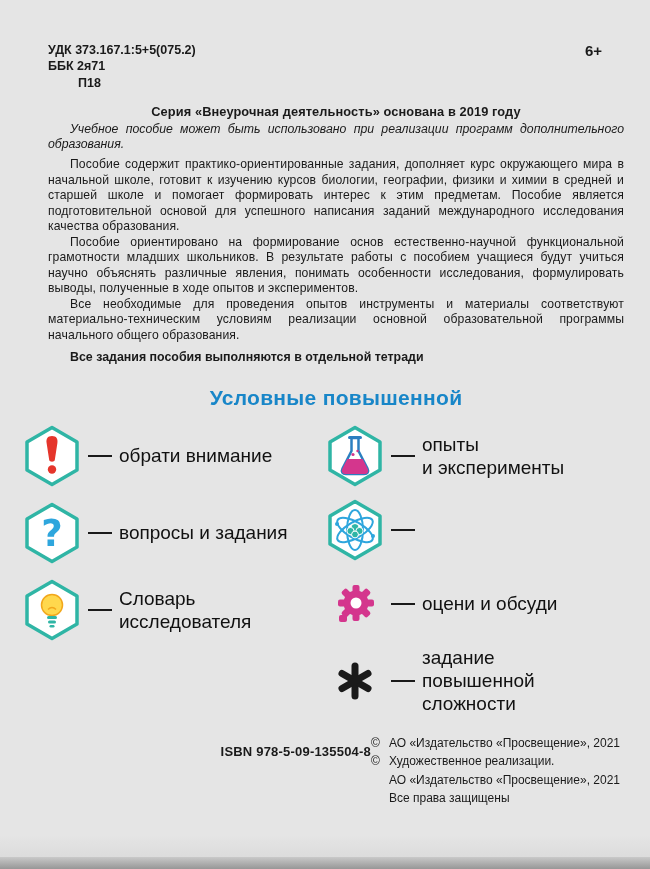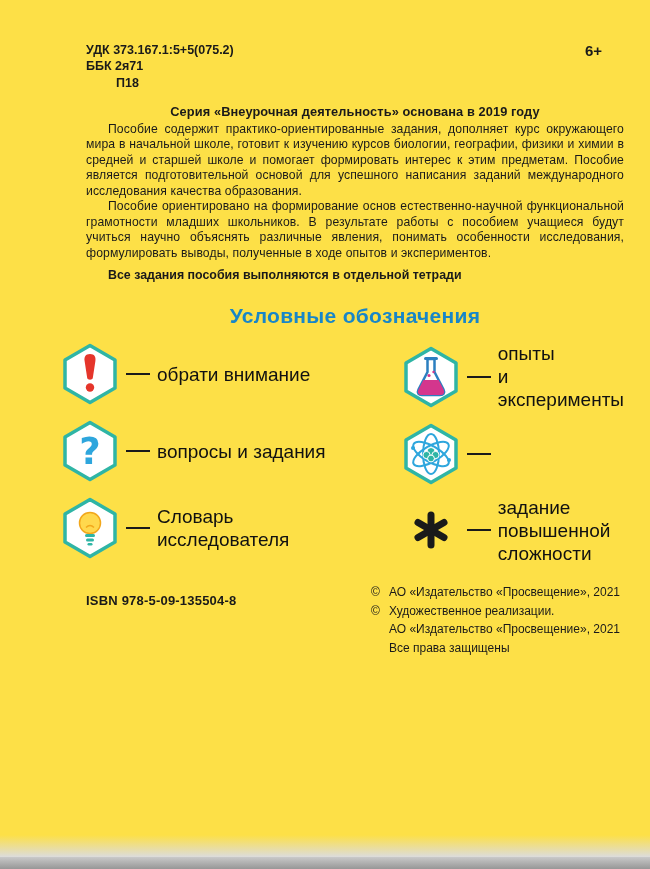--- a/index.html
+++ b/index.html
@@ -1,48 +1,48 @@
 <!DOCTYPE html>
 <html><head>
 <meta charset="utf-8">
 <style>
   html,body { margin:0; padding:0; background:#ffffff; }
   .page {
     position:relative;
     width:650px; height:869px;
     box-sizing:border-box;
-    padding:42px 26px 0 86px;
-    background:#fde047;
+    padding:42px 26px 0 48px;
+    background:#e5e5e5;
     font-family:"Liberation Sans", sans-serif;
     color:#1a1a1a;
     overflow:hidden;
   }
   
   .top-row { display:flex; justify-content:space-between; align-items:flex-start; }
   .imprint-codes { font-weight:bold; font-size:12.5px; line-height:1.3; }
   .imprint-codes .indent { margin-left:30px; }
   .age-mark { font-weight:bold; font-size:15px; margin-right:22px; }
 
   .series { text-align:center; font-weight:bold; font-size:12.8px; margin:13px 0 3px; letter-spacing:0.1px; }
   .italic-note { font-style:italic; font-size:12.3px; line-height:1.28; text-indent:22px; margin:0 0 4px; text-align:justify; }
   .body-par { margin:0; font-size:12.2px; line-height:1.27; text-align:justify; text-indent:22px; letter-spacing:0.1px; }
   .bold-note { font-weight:bold; font-size:12.4px; text-indent:22px; margin:7px 0 0; }
 
   .legend-title { color:#1886c8; text-align:center; font-size:21px; font-weight:bold; margin:22px 0 14px; letter-spacing:0.3px; }
 
-  .legend { display:flex; margin-left:-28px;gap:42px; }
+  .legend { display:flex; margin-left:-28px; }
   .legend-col { display:flex; flex-direction:column; }
   .legend-col.left { width:303px; gap:13px; }
   .legend-col.right { flex:1; gap:10px; }
   .legend-item { display:flex; align-items:center; }
   .licon { width:64px; height:64px; flex:0 0 64px; display:flex; align-items:center; justify-content:center; }
   .ldash { width:24px; flex:0 0 24px; border-top:2.5px solid #1a1a1a; margin:0 7px 0 4px; }
   .llabel { font-size:19px; line-height:1.22; white-space:pre-line; color:#111; }
 
-  .footer { display:flex; justify-content:space-between; align-items:flex-start; margin-top:18px; }
+  .footer { display:flex; justify-content:flex-end; align-items:flex-start; margin-top:18px;margin-left:42px; }
   .isbn { font-weight:bold; font-size:13px; margin-top:10px; letter-spacing:0.2px; }
   .copyright { font-size:12px; line-height:1.55; margin-right:4px; }
   .cr-row { display:flex; }
   .cr-mark { width:18px; flex:0 0 18px; }
 
   .scan-fade { position:absolute; left:0; right:0; bottom:12px; height:22px;
     background:linear-gradient(180deg, rgba(255,255,255,0), #dcdcdc); }
   .scan-edge { position:absolute; left:0; right:0; bottom:0; height:12px;
     background:linear-gradient(180deg, #c9c9c9, #979797); }
 </style>
@@ -54,27 +54,29 @@
   <div class="top-row">
     <div class="imprint-codes">
       <div>УДК 373.167.1:5+5(075.2)</div>
       <div>ББК 2я71</div>
       <div class="indent">П18</div>
     </div>
     <div class="age-mark">6+</div>
   </div>
 
   <p class="series">Серия «Внеурочная деятельность» основана в 2019 году</p>
+  <p class="italic-note">Учебное пособие может быть использовано при реализации программ дополнительного образования.</p>
 
   <p class="body-par">Пособие содержит практико-ориентированные задания, дополняет курс окружающего мира в начальной школе, готовит к изучению курсов биологии, географии, физики и химии в средней и старшей школе и помогает формировать интерес к этим предметам. Пособие является подготовительной основой для успешного написания заданий международного исследования качества образования.</p>
   <p class="body-par">Пособие ориентировано на формирование основ естественно-научной функциональной грамотности младших школьников. В результате работы с пособием учащиеся будут учиться научно объяснять различные явления, понимать особенности исследования, формулировать выводы, полученные в ходе опытов и экспериментов.</p>
+  <p class="body-par">Все необходимые для проведения опытов инструменты и материалы соответствуют материально-техническим условиям реализации основной образовательной программы начального общего образования.</p>
 
   <p class="bold-note">Все задания пособия выполняются в отдельной тетради</p>
 
-  <h2 class="legend-title">Условные обозначения</h2>
+  <h2 class="legend-title">Условные повышенной</h2>
 
   <div class="legend">
     <div class="legend-col left">
 
       <div class="legend-item">
         <span class="licon">
           <svg width="64" height="64" viewBox="0 0 64 64">
             <polygon points="32,3.5 57,18 57,46 32,60.5 7,46 7,18" fill="#fff" stroke="#2fb5a5" stroke-width="3.5" stroke-linejoin="round"></polygon>
             <path d="M32 12c4.5 0 6 2.8 5.4 7l-2.6 17c-.3 2.2-5.3 2.2-5.6 0l-2.6-17c-.6-4.2.9-7 5.4-7z" fill="#e5352b"></path>
             <circle cx="32" cy="45.5" r="4.2" fill="#e5352b"></circle>
@@ -142,20 +144,41 @@
             <circle cx="27.5" cy="33" r="3.6" fill="#2fb5a5" stroke="#fff"></circle>
             <circle cx="36.5" cy="33" r="3.6" fill="#2fb5a5" stroke="#fff"></circle>
             <circle cx="32" cy="36.5" r="3.4" fill="#2fb5a5" stroke="#fff"></circle>
             <circle cx="14" cy="26" r="2" fill="#2ea6dd"></circle>
             <circle cx="50" cy="38" r="2" fill="#2ea6dd"></circle>
           </svg>
         </span>
         <span class="ldash"></span>
       </div>
 
+      <div class="legend-item">
+        <span class="licon">
+          <svg width="64" height="64" viewBox="0 0 64 64">
+            <g transform="translate(33,31)" fill="#d4368d">
+              <rect x="-3.5" y="-18" width="7" height="9" rx="2"></rect>
+              <rect x="-3.5" y="-18" width="7" height="9" rx="2" transform="rotate(45)"></rect>
+              <rect x="-3.5" y="-18" width="7" height="9" rx="2" transform="rotate(90)"></rect>
+              <rect x="-3.5" y="-18" width="7" height="9" rx="2" transform="rotate(135)"></rect>
+              <rect x="-3.5" y="-18" width="7" height="9" rx="2" transform="rotate(180)"></rect>
+              <rect x="-3.5" y="-18" width="7" height="9" rx="2" transform="rotate(225)"></rect>
+              <rect x="-3.5" y="-18" width="7" height="9" rx="2" transform="rotate(270)"></rect>
+              <rect x="-3.5" y="-18" width="7" height="9" rx="2" transform="rotate(315)"></rect>
+              <circle cx="0" cy="0" r="12.5"></circle>
+              <circle cx="0" cy="0" r="5.5" fill="#fff"></circle>
+              <rect x="-17" y="12" width="8" height="7" rx="2"></rect>
+            </g>
+          </svg>
+        </span>
+        <span class="ldash"></span>
+        <span class="llabel">оцени и обсуди</span>
+      </div>
 
       <div class="legend-item">
         <span class="licon">
           <svg width="64" height="64" viewBox="0 0 64 64">
             <g stroke="#1a1a1a" stroke-width="7" stroke-linecap="round">
               <line x1="32" y1="17" x2="32" y2="47"></line>
               <line x1="19" y1="24.5" x2="45" y2="39.5"></line>
               <line x1="45" y1="24.5" x2="19" y2="39.5"></line>
             </g>
           </svg>

